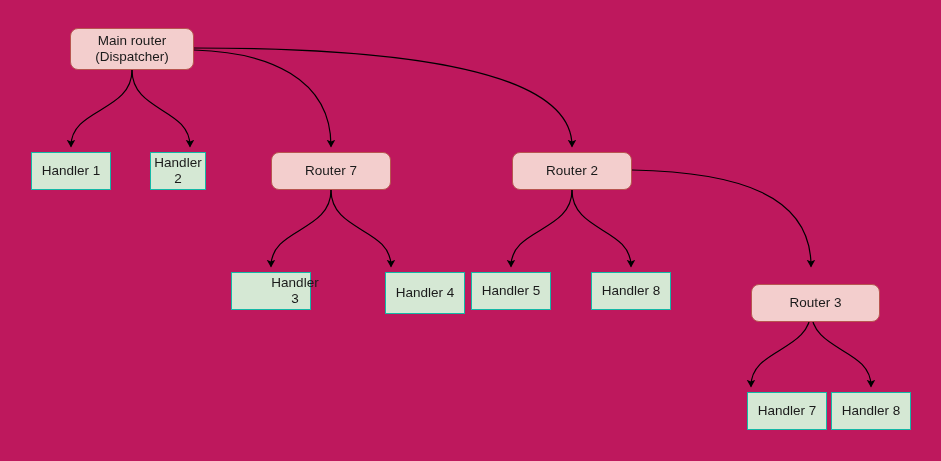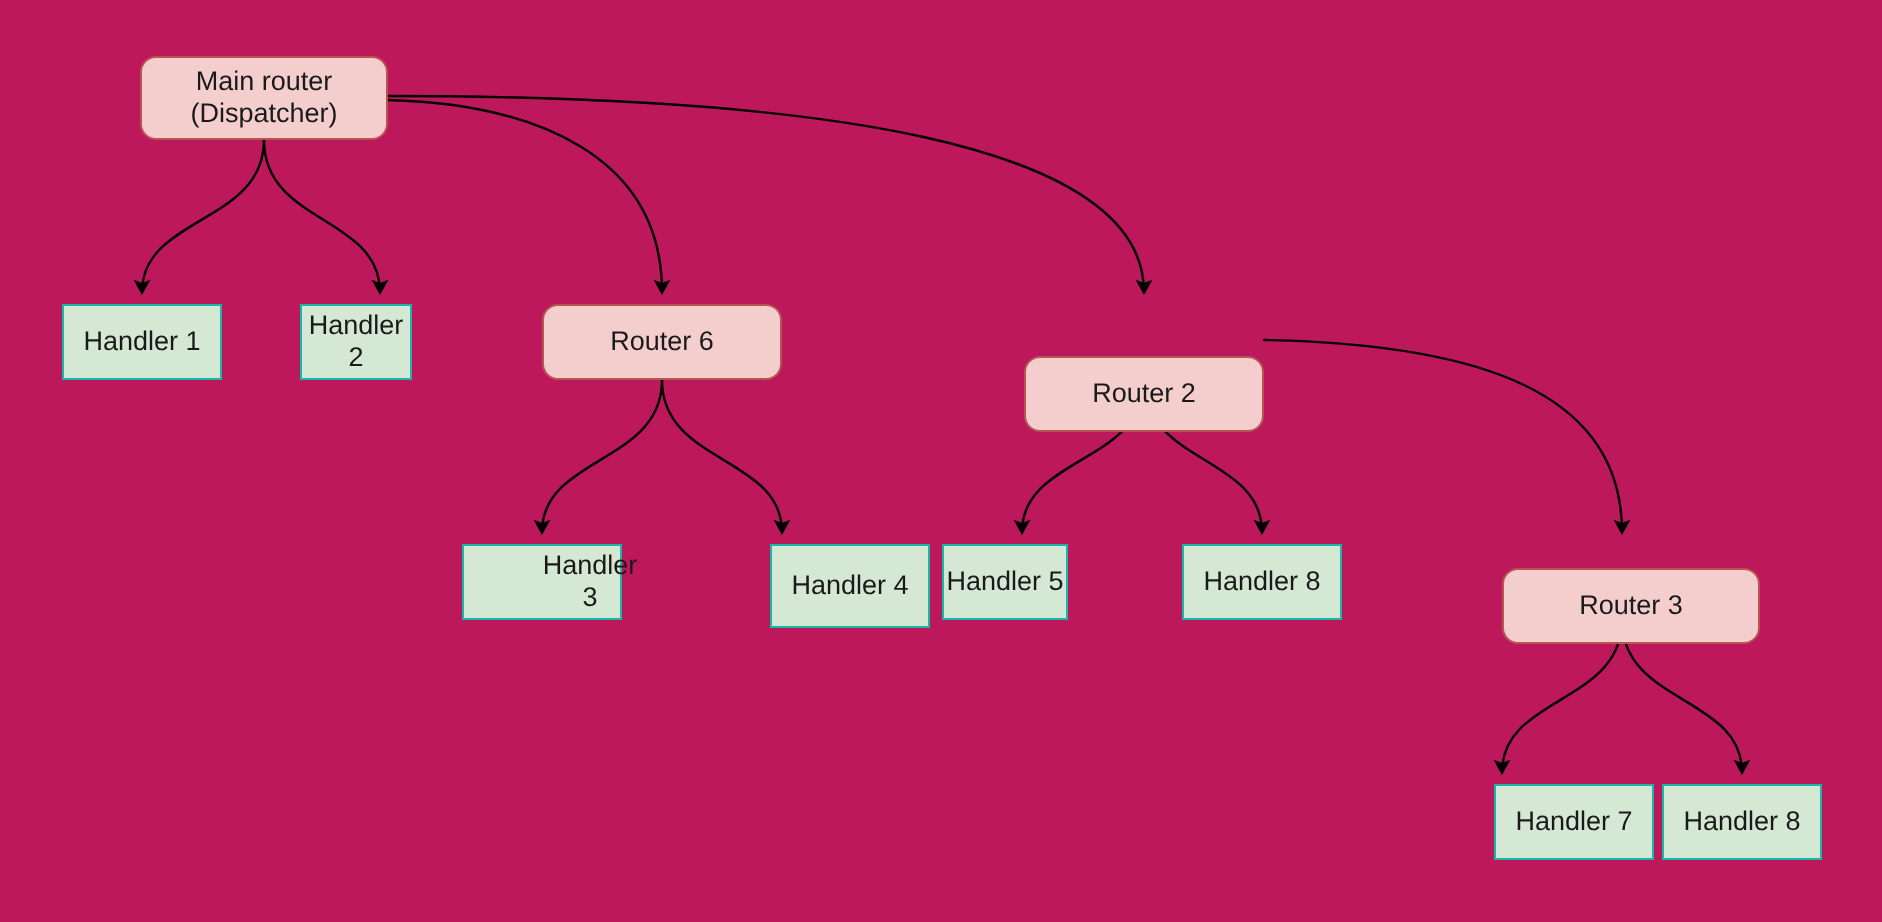--- a/index.html
+++ b/index.html
@@ -81,32 +81,32 @@
         <span class="node-label">Main router
 (Dispatcher)</span>
       </div>
       <div class="node node-handler" style="left: 31px; top: 152px; width: 80px; height: 38px;">
         <span class="node-label">Handler 1</span>
       </div>
       <div class="node node-handler" style="left: 150px; top: 152px; width: 56px; height: 38px;">
         <span class="node-label">Handler 2</span>
       </div>
       <div class="node node-router" style="left: 271px; top: 152px; width: 120px; height: 38px;">
-        <span class="node-label">Router 6</span>
+        <span class="node-label">Router 7</span>
       </div>
-      <div class="node node-router" style="left: 512px; top: 152px; width: 120px; height: 38px; margin-top: 26px;">
+      <div class="node node-router" style="left: 512px; top: 152px; width: 120px; height: 38px;">
         <span class="node-label">Router 2</span>
       </div>
       <div class="node node-handler" style="left: 231px; top: 272px; width: 80px; height: 38px; padding-left: 48px;">
         <span class="node-label">Handler 3</span>
       </div>
       <div class="node node-handler" style="left: 357px; top: 272px; width: 80px; height: 42px; margin-left: 28px;">
         <span class="node-label">Handler 4</span>
       </div>
-      <div class="node node-handler" style="left: 471px; top: 272px; width: 63px; height: 38px;">
+      <div class="node node-handler" style="left: 471px; top: 272px; width: 80px; height: 38px;">
         <span class="node-label">Handler 5</span>
       </div>
       <div class="node node-handler" style="left: 591px; top: 272px; width: 80px; height: 38px;">
         <span class="node-label">Handler 8</span>
       </div>
       <div class="node node-router" style="left: 751px; top: 284px; width: 129px; height: 38px;">
         <span class="node-label">Router 3</span>
       </div>
       <div class="node node-handler" style="left: 711px; top: 392px; width: 80px; height: 38px; margin-left: 36px;">
         <span class="node-label">Handler 7</span>

